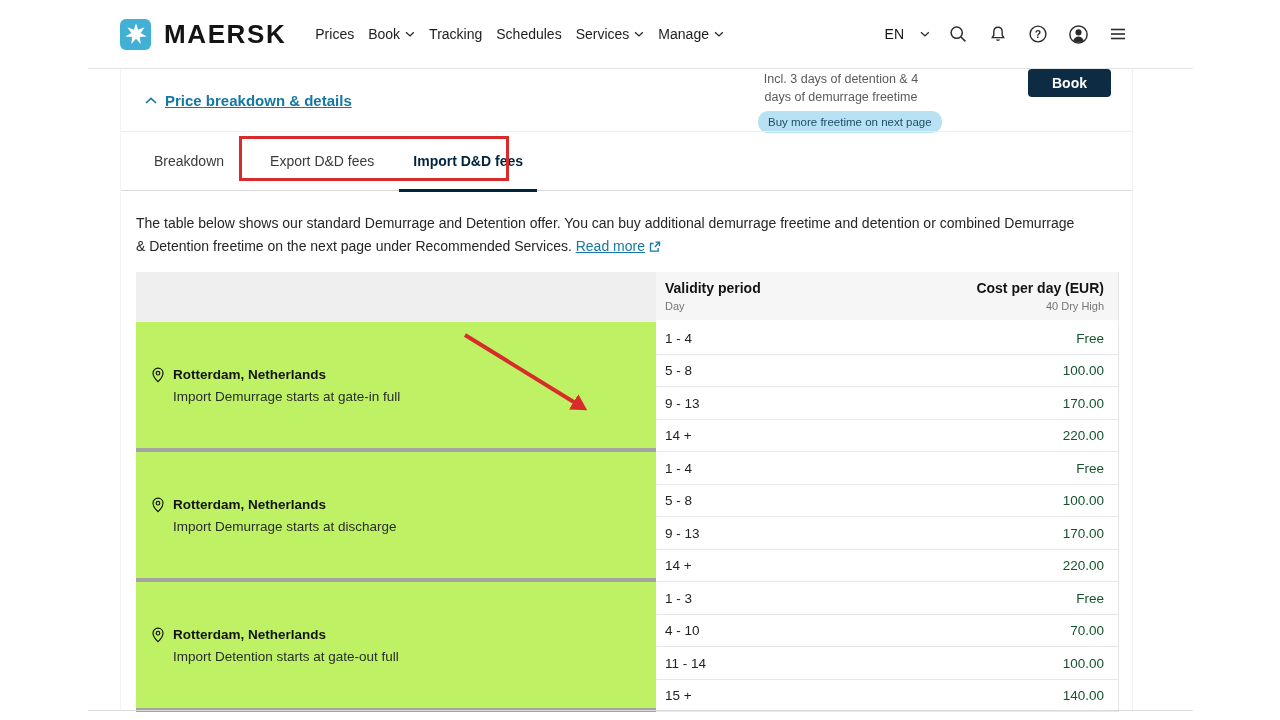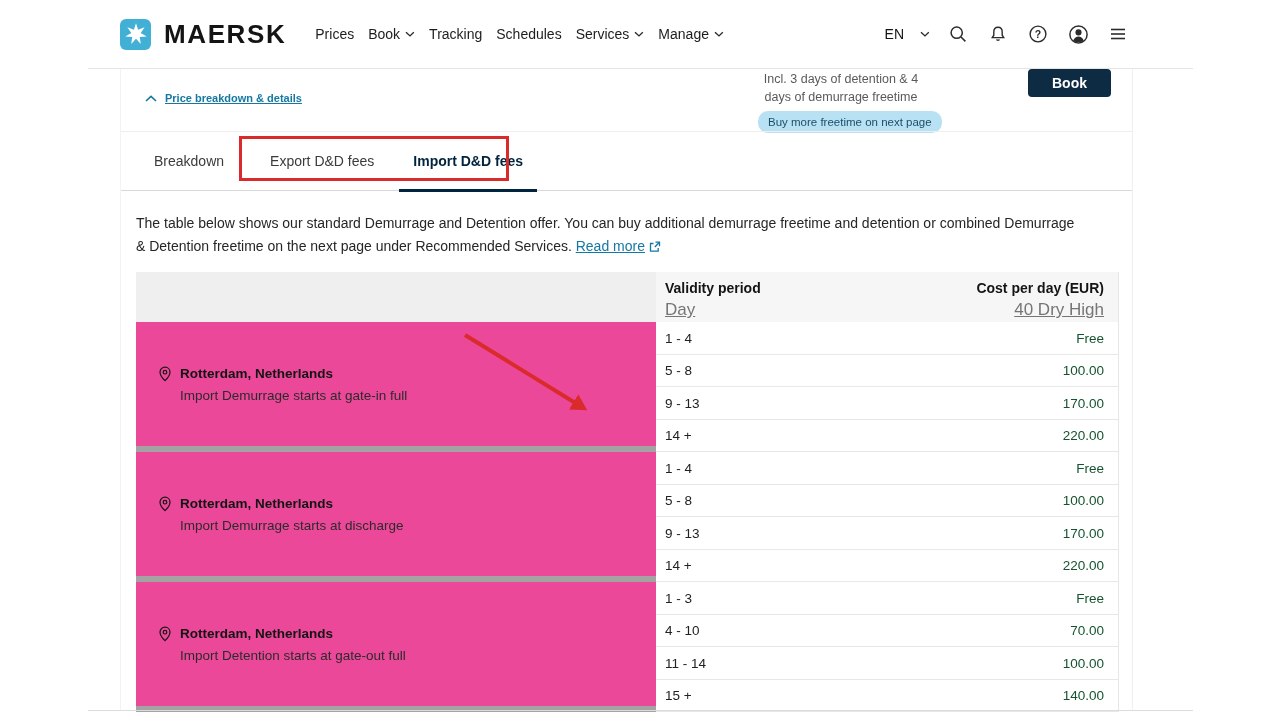--- a/index.html
+++ b/index.html
@@ -24,21 +24,21 @@
   .icon-btn { display:flex; align-items:center; justify-content:center; width:24px; height:24px; cursor:pointer; }
   .nav-rule { position:absolute; top:68px; left:88px; right:87px; height:1px; background:#e4e4e4; }
 
   
   .card { position:absolute; top:69px; left:120px; width:1013px; height:641px;
           border-left:1px solid #f3f3f3; border-right:1px solid #f0f0f0; background:#fff; }
 
   
   .summary-row { position:relative; height:62px; }
   .breakdown-link { position:absolute; left:24px; top:23px; display:flex; align-items:center; gap:8px;
-                    color:#1578a2; font-size:11px; font-weight:bold; cursor:pointer; }
+                    color:#1578a2; font-size:15px; font-weight:bold; cursor:pointer; }
   .breakdown-link .lbl { text-decoration:underline; }
   .freetime { position:absolute; left:637px; top:1px; width:166px; text-align:center;
               font-size:12.5px; line-height:1.45; color:#5a5a5a; }
   .freetime-badge { display:inline-block; margin-top:5px; padding:2.5px 10px; background:#b9e1f4;
                     border-radius:10px; font-size:11.5px; color:#1c4e69; white-space:nowrap; }
   .book-btn { position:absolute; left:907px; top:0px; width:83px; height:28px; background:#0d2b42;
               color:#fff; font-size:14px; font-weight:bold; border:none; border-radius:4px;
               font-family:"Liberation Sans",sans-serif; cursor:pointer; }
 
   
@@ -58,24 +58,24 @@
   .readmore { color:#1578a2; text-decoration:underline; cursor:pointer; font-size:14px; }
   .ext-icon { display:inline-block; vertical-align:-2px; margin-left:3px; }
 
   
   .fee-table { margin:12px 0 0 15px; width:1071px; font-size:13.5px; }
   .thead { display:grid; grid-template-columns:520px 463px; height:50px; }
   .thead-left { background:#efefef; }
   .thead-right { background:#f6f6f6; border-right:1px solid #e6e6e6; border-bottom:2px solid #fff;
                  display:flex; justify-content:space-between; padding:8px 14px 6px 9px; }
   .th-title { font-weight:bold; font-size:14px; color:#141414; }
-  .th-sub { color:#757575; font-size:17px; margin-top:4px;text-decoration:underline; }
+  .th-sub { color:#757575; font-size:11px; margin-top:4px; }
   .th-right-block { text-align:right; }
   .group { display:grid; grid-template-columns:520px 463px; }
-  .group-left { background:#ec4899; border-bottom:6px solid #a3a3a3; display:flex; align-items:center; padding-left:21px; }
+  .group-left { background:#bef264; border-bottom:4px solid #a3a3a3; display:flex; align-items:center; padding-left:14px; }
   .loc { display:flex; gap:7px; }
   .loc-icon { flex:0 0 auto; margin-top:0px; }
   .loc-name { font-weight:bold; font-size:13.5px; color:#141414; }
   .loc-desc { font-size:13.5px; margin-top:7px; color:#2b2b2b; }
   .rows { display:flex; flex-direction:column; }
   .frow { height:32.5px; display:flex; justify-content:space-between; align-items:center;
           padding:0 14px 0 9px; border-bottom:1px solid #e7e7e7; border-right:1px solid #e6e6e6; background:#fff; }
   .frow .range { color:#222; }
   .frow .cost { color:#14532d; }
 

